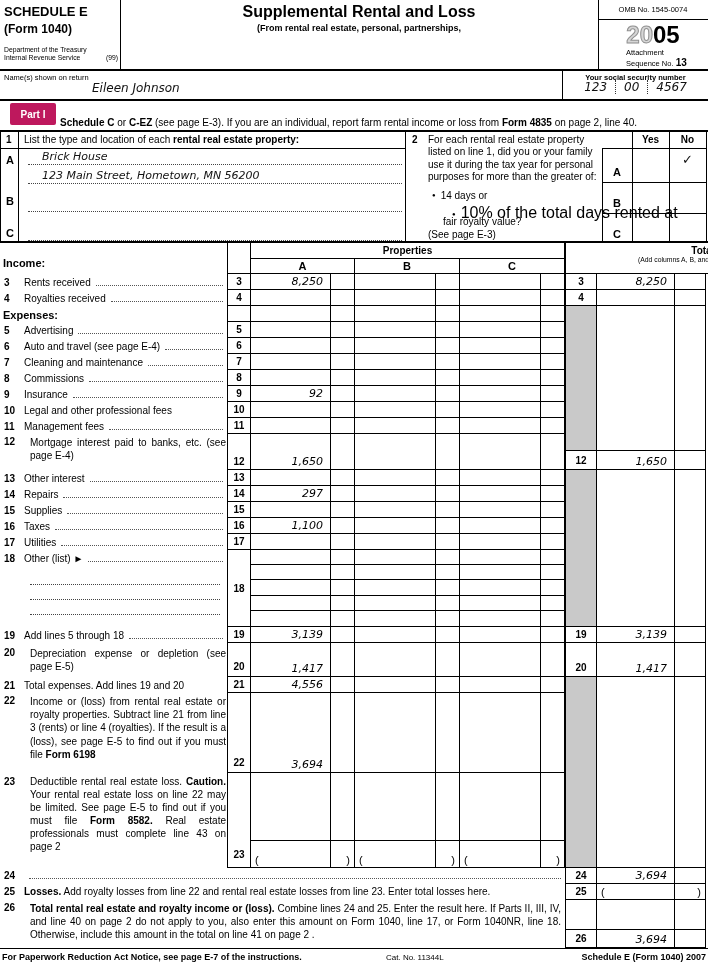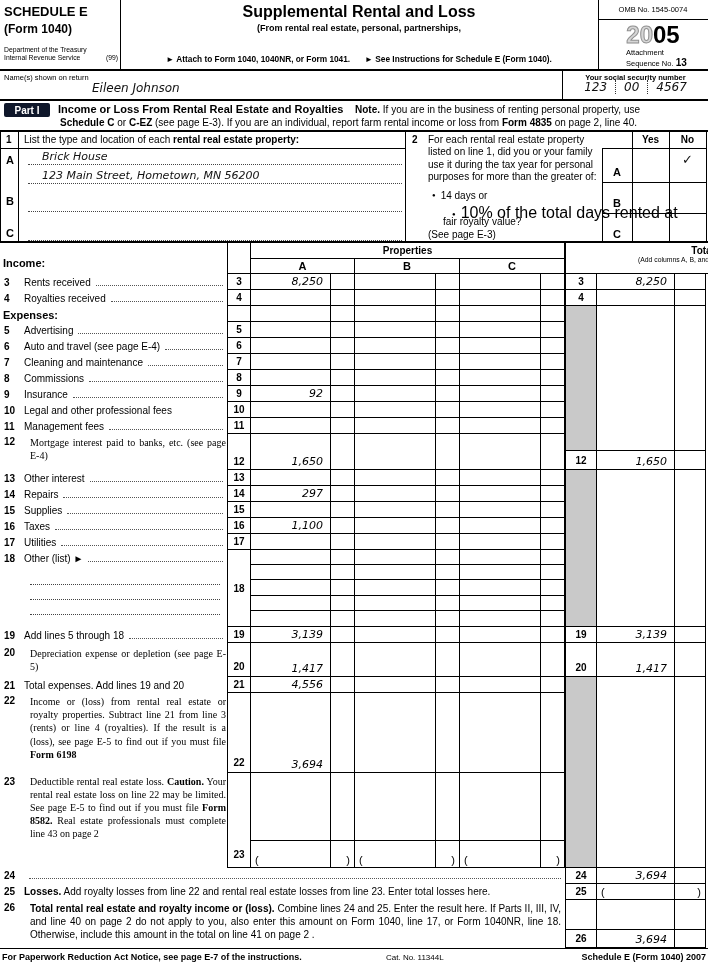--- a/index.html
+++ b/index.html
@@ -29,21 +29,21 @@
   .ta .v{padding:0 38px 1px 0;font-family:"DejaVu Sans",sans-serif;font-style:italic;font-size:11px;}
   .parens{justify-content:space-between;padding:0 4px 1px 4px;font-size:11px;}
   .chdr{position:absolute;display:flex;align-items:center;justify-content:center;
         border-right:1px solid #000;border-bottom:1px solid #000;box-sizing:border-box;
         font-weight:bold;font-size:11px;}
   
   .lrow{position:absolute;left:4px;width:221px;display:flex;align-items:baseline;font-size:10px;height:13px;}
   .lrow .n{width:20px;font-weight:bold;flex:none;}
   .lrow .t{white-space:nowrap;}
   .leader{flex:1;border-bottom:1px dotted #555;margin:0 2px 2px 5px;min-width:6px;}
-  .lblock{position:absolute;left:30px;width:196px;font-size:10px;line-height:13px;text-align:justify;font-family:Liberation Serif, serif;}
+  .lblock{position:absolute;left:30px;width:196px;font-size:10px;line-height:13px;text-align:justify;}
   .lnum{position:absolute;left:4px;font-weight:bold;font-size:10px;}
   .dotline{position:absolute;border-bottom:1.5px dotted #444;}
   .dot::before{content:"●";font-size:6px;vertical-align:2px;margin-right:5px;}
   .yr-light{color:#d6d6d6;-webkit-text-stroke:1px #909090;}
 </style>
 </head>
 <body>
 
 <div class="page">
 
@@ -56,25 +56,20 @@
   <div class="abs" style="left:4px;top:46px;font-size:6.8px;line-height:8px;width:114px">
     <span style="display:block">Department of the Treasury</span>
     <span style="display:flex;justify-content:space-between">
       <span>Internal Revenue Service</span>
       <span>(99)</span>
     </span>
   </div>
 
   <div class="abs b" style="left:120px;top:3px;width:478px;text-align:center;font-size:16px">Supplemental Rental and Loss</div>
   <div class="abs b" style="left:120px;top:23px;width:478px;text-align:center;font-size:9px">(From rental real estate, personal, partnerships,</div>
-  <div class="abs b" style="left:120px;top:54px;width:478px;text-align:center;font-size:8.3px">
-    <span>► Attach to Form 1040, 1040NR, or Form 1041.</span>
-    <span style="display:inline-block;width:10px"></span>
-    <span>► See Instructions for Schedule E (Form 1040).</span>
-  </div>
 
   <div class="abs" style="left:598px;top:5px;width:110px;text-align:center;font-size:7.5px">OMB No. 1545-0074</div>
   <div class="hl" style="left:598px;top:19px;width:110px"></div>
   <div class="abs b" style="left:598px;top:21px;width:110px;text-align:center;font-size:24px">
     <span class="yr-light">20</span><span>05</span>
   </div>
   <div class="abs" style="left:626px;top:48px;font-size:7.5px">Attachment</div>
   <div class="abs" style="left:626px;top:57px;font-size:7.5px">
     <span>Sequence No.</span>
     <span class="b" style="font-size:10px">13</span>
@@ -84,27 +79,21 @@
   <div class="abs hw" style="left:92px;top:81px;font-size:12px">Eileen Johnson</div>
   <div class="vl" style="left:562px;top:71px;height:28px"></div>
   <div class="abs b" style="left:563px;top:73px;width:145px;text-align:center;font-size:7.5px">Your social security number</div>
   <div class="abs hw" style="left:563px;top:80px;width:145px;display:flex;justify-content:center;font-size:12px">
     <span>123</span>
     <span style="border-left:1px dotted #333;border-right:1px dotted #333;padding:0 8px;margin:0 8px">00</span>
     <span>4567</span>
   </div>
   <div class="hl" style="left:0;top:99px;width:708px;height:2px"></div>
 
-  <div class="abs b" style="left:4px;top:103px;width:46px;height:14px;background:#0f172a;color:#fff;font-size:10px;display:flex;align-items:center;justify-content:center;border-radius:2px">Part I</div>
-  <div class="abs" style="left:58px;top:103px;width:648px;font-size:10px">
-    <span class="b" style="font-size:11px">Income or Loss From Rental Real Estate and Royalties</span>
-    <span style="display:inline-block;width:6px"></span>
-    <span class="b">Note.</span>
-    <span>If you are in the business of renting personal property, use</span>
-  </div>
+  <div class="abs b" style="left:10px;top:103px;width:46px;height:22px;background:#be185d;color:#fff;font-size:10px;display:flex;align-items:center;justify-content:center;border-radius:2px">Part I</div>
   <div class="abs" style="left:60px;top:117px;width:646px;font-size:10px">
     <span class="b">Schedule C</span><span> or </span><span class="b">C-EZ</span><span> (see page E-3). If you are an individual, report farm rental income or loss from </span><span class="b">Form 4835</span><span> on page 2, line 40.</span>
   </div>
 
   <div class="hl" style="left:0;top:130px;width:708px;height:2px"></div>
   <div class="hl" style="left:0;top:241px;width:708px;height:2px"></div>
   <div class="vl" style="left:0;top:130px;height:112px"></div>
   <div class="vl" style="left:706px;top:130px;height:112px"></div>
   <div class="vl" style="left:18px;top:132px;height:109px"></div>
   <div class="vl" style="left:405px;top:132px;height:109px"></div>

